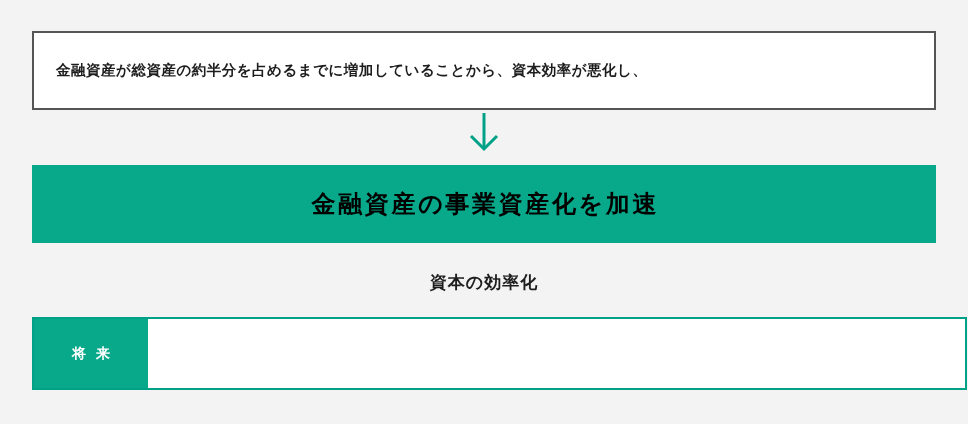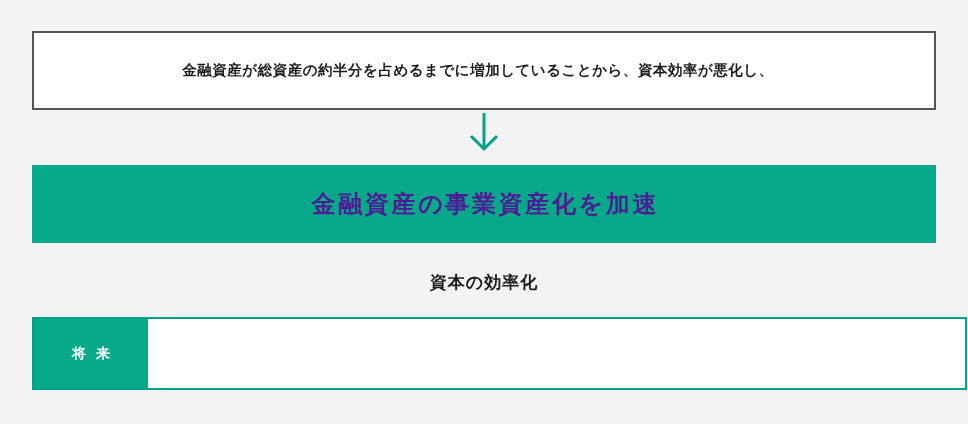--- a/index.html
+++ b/index.html
@@ -43,21 +43,20 @@
     text-indent: 0.22em;
   }
 
   .row-box .body-cell {
     flex: 1 1 auto;
     display: flex;
     flex-direction: column;
     justify-content: center;
     background: #ffffff;
     padding: 0 34px 0 22px;
-    align-items: center;
   }
 
   .body-line {
     font-size: 14.5px;
     font-weight: 700;
     line-height: 1.62;
     letter-spacing: 0.035em;
     white-space: nowrap;
     color: #1d1d1d;
   }
@@ -90,21 +89,21 @@
     left: 32px;
     top: 165px;
     width: 904px;
     height: 78px;
     background: #08a98a;
     display: flex;
     align-items: center;
     justify-content: center;
   }
   #accelerate-banner .banner-text {
-    color: #4c1d95;
+    color: #000000;
     font-size: 24px;
     font-weight: 700;
     letter-spacing: 0.11em;
     text-indent: 0.11em;
     white-space: nowrap;
   }
 
   
   #efficiency-heading {
     position: absolute;

